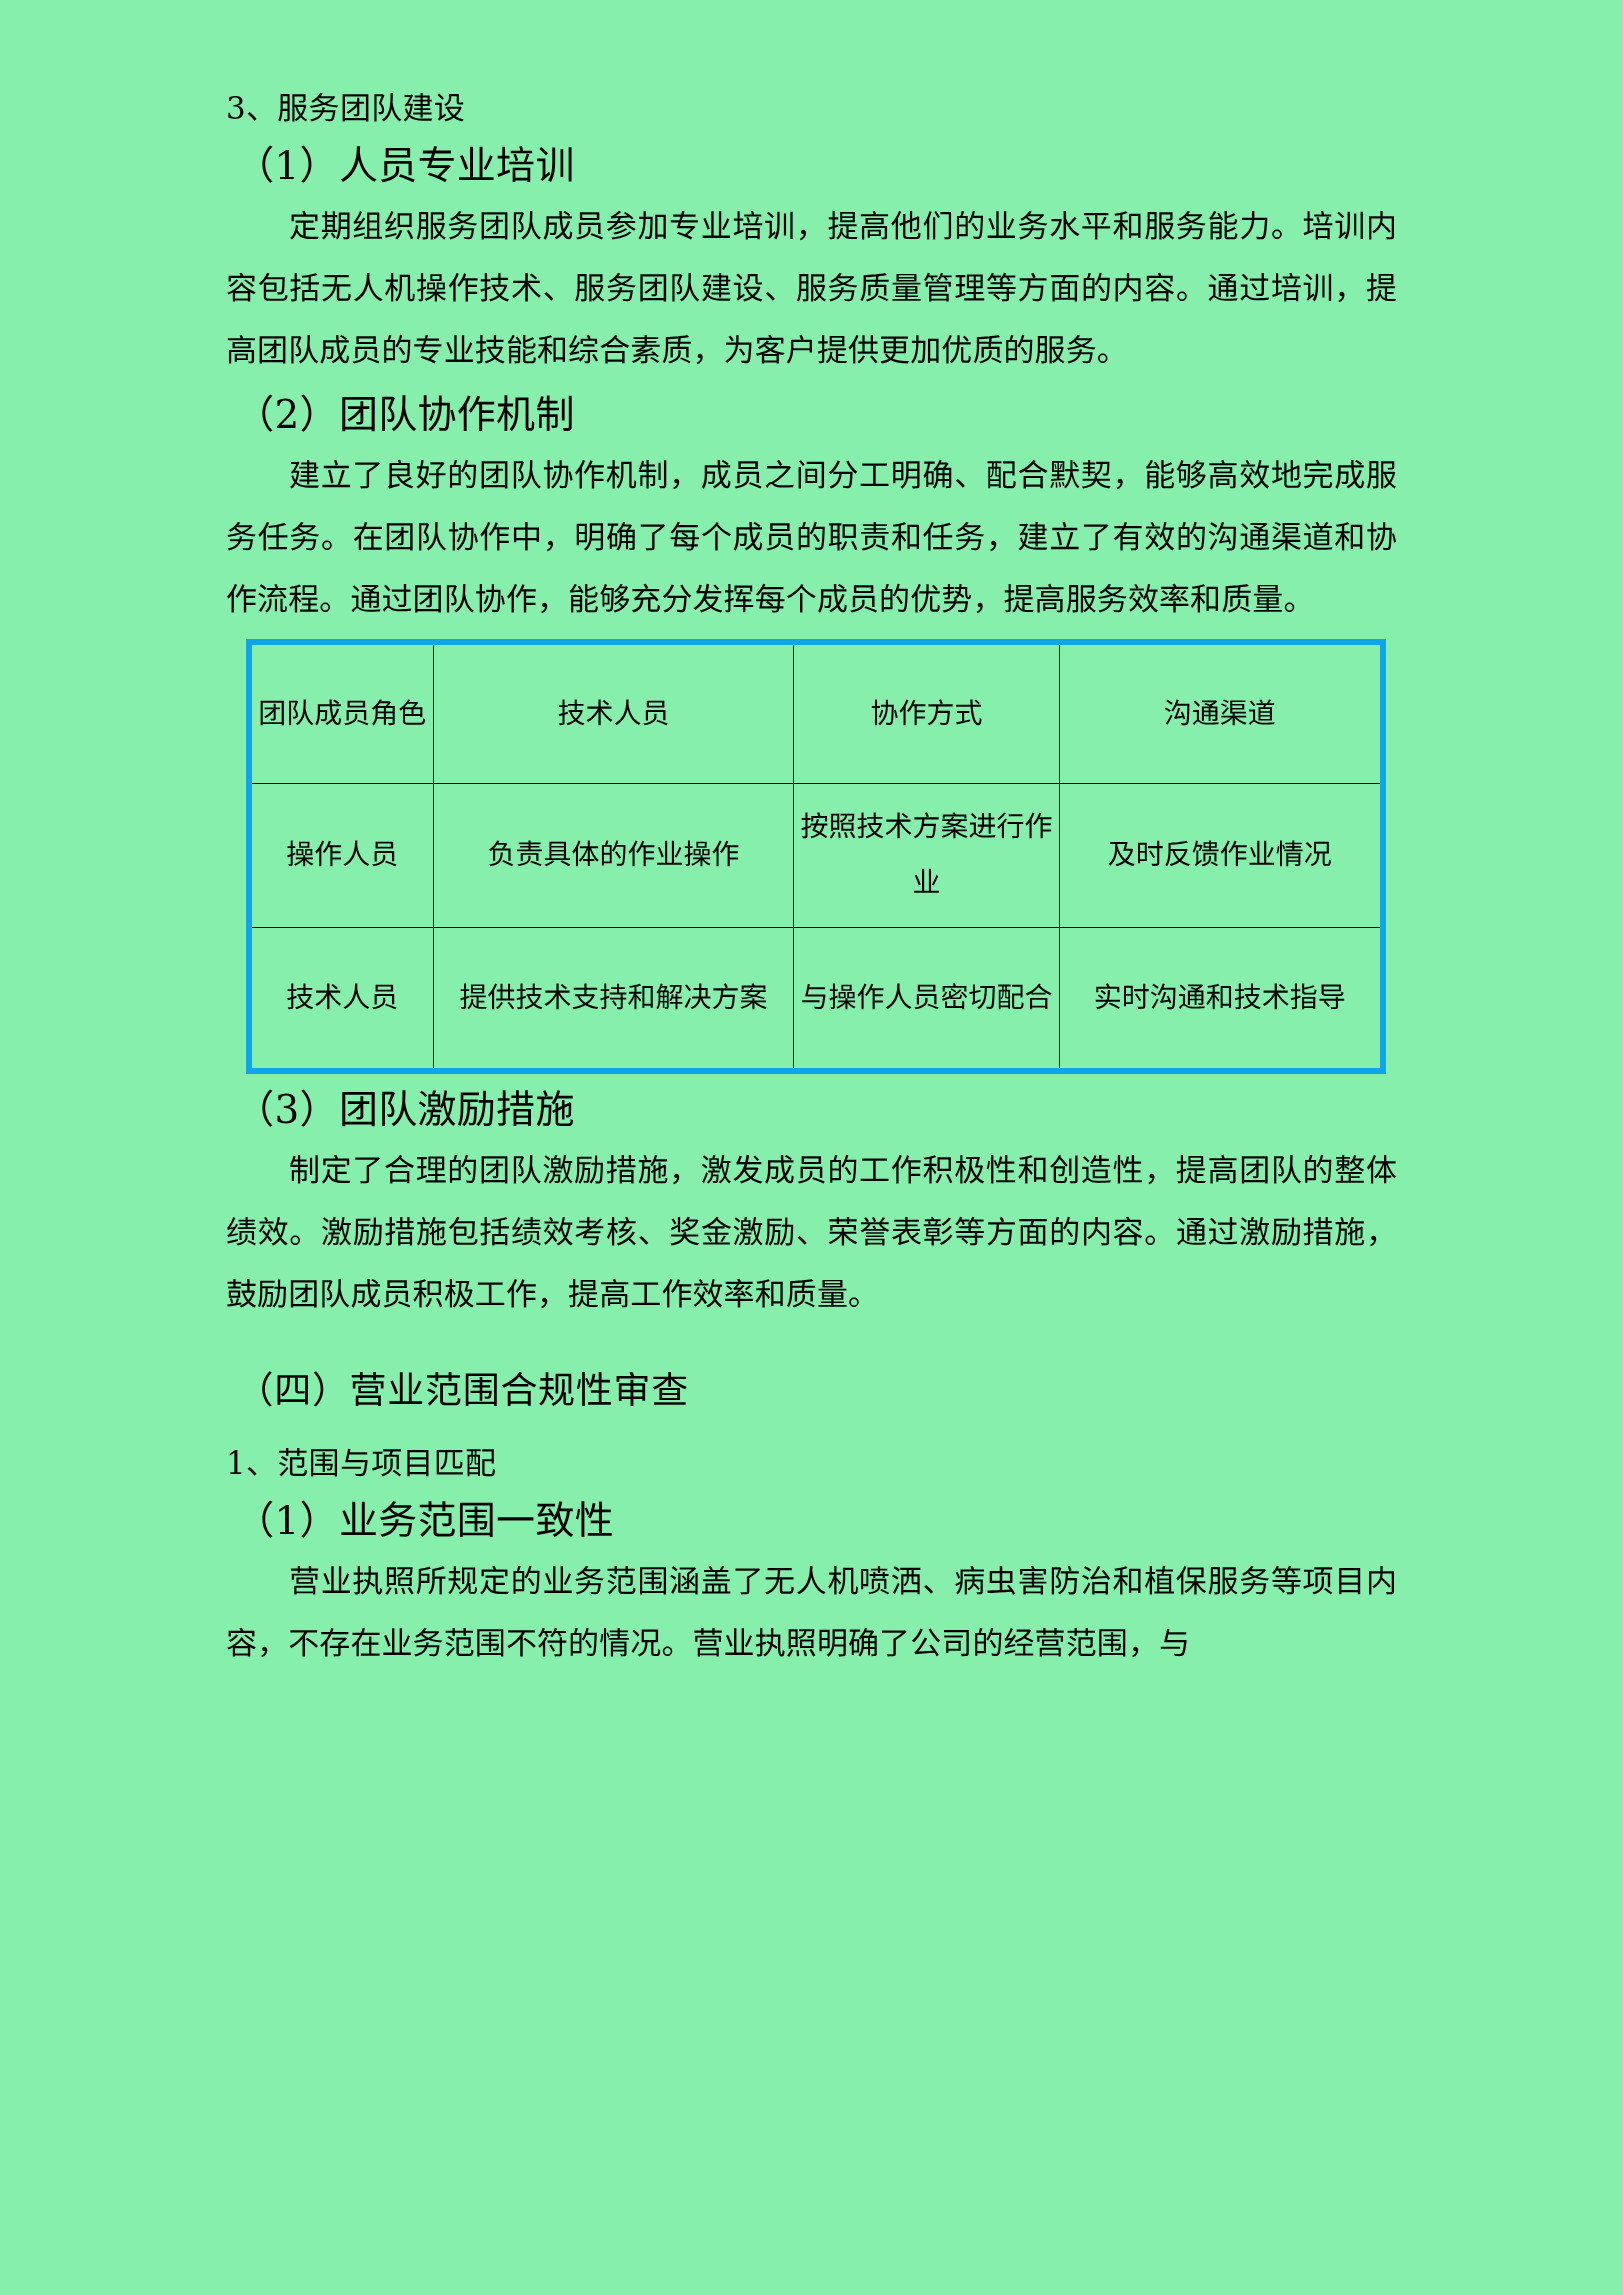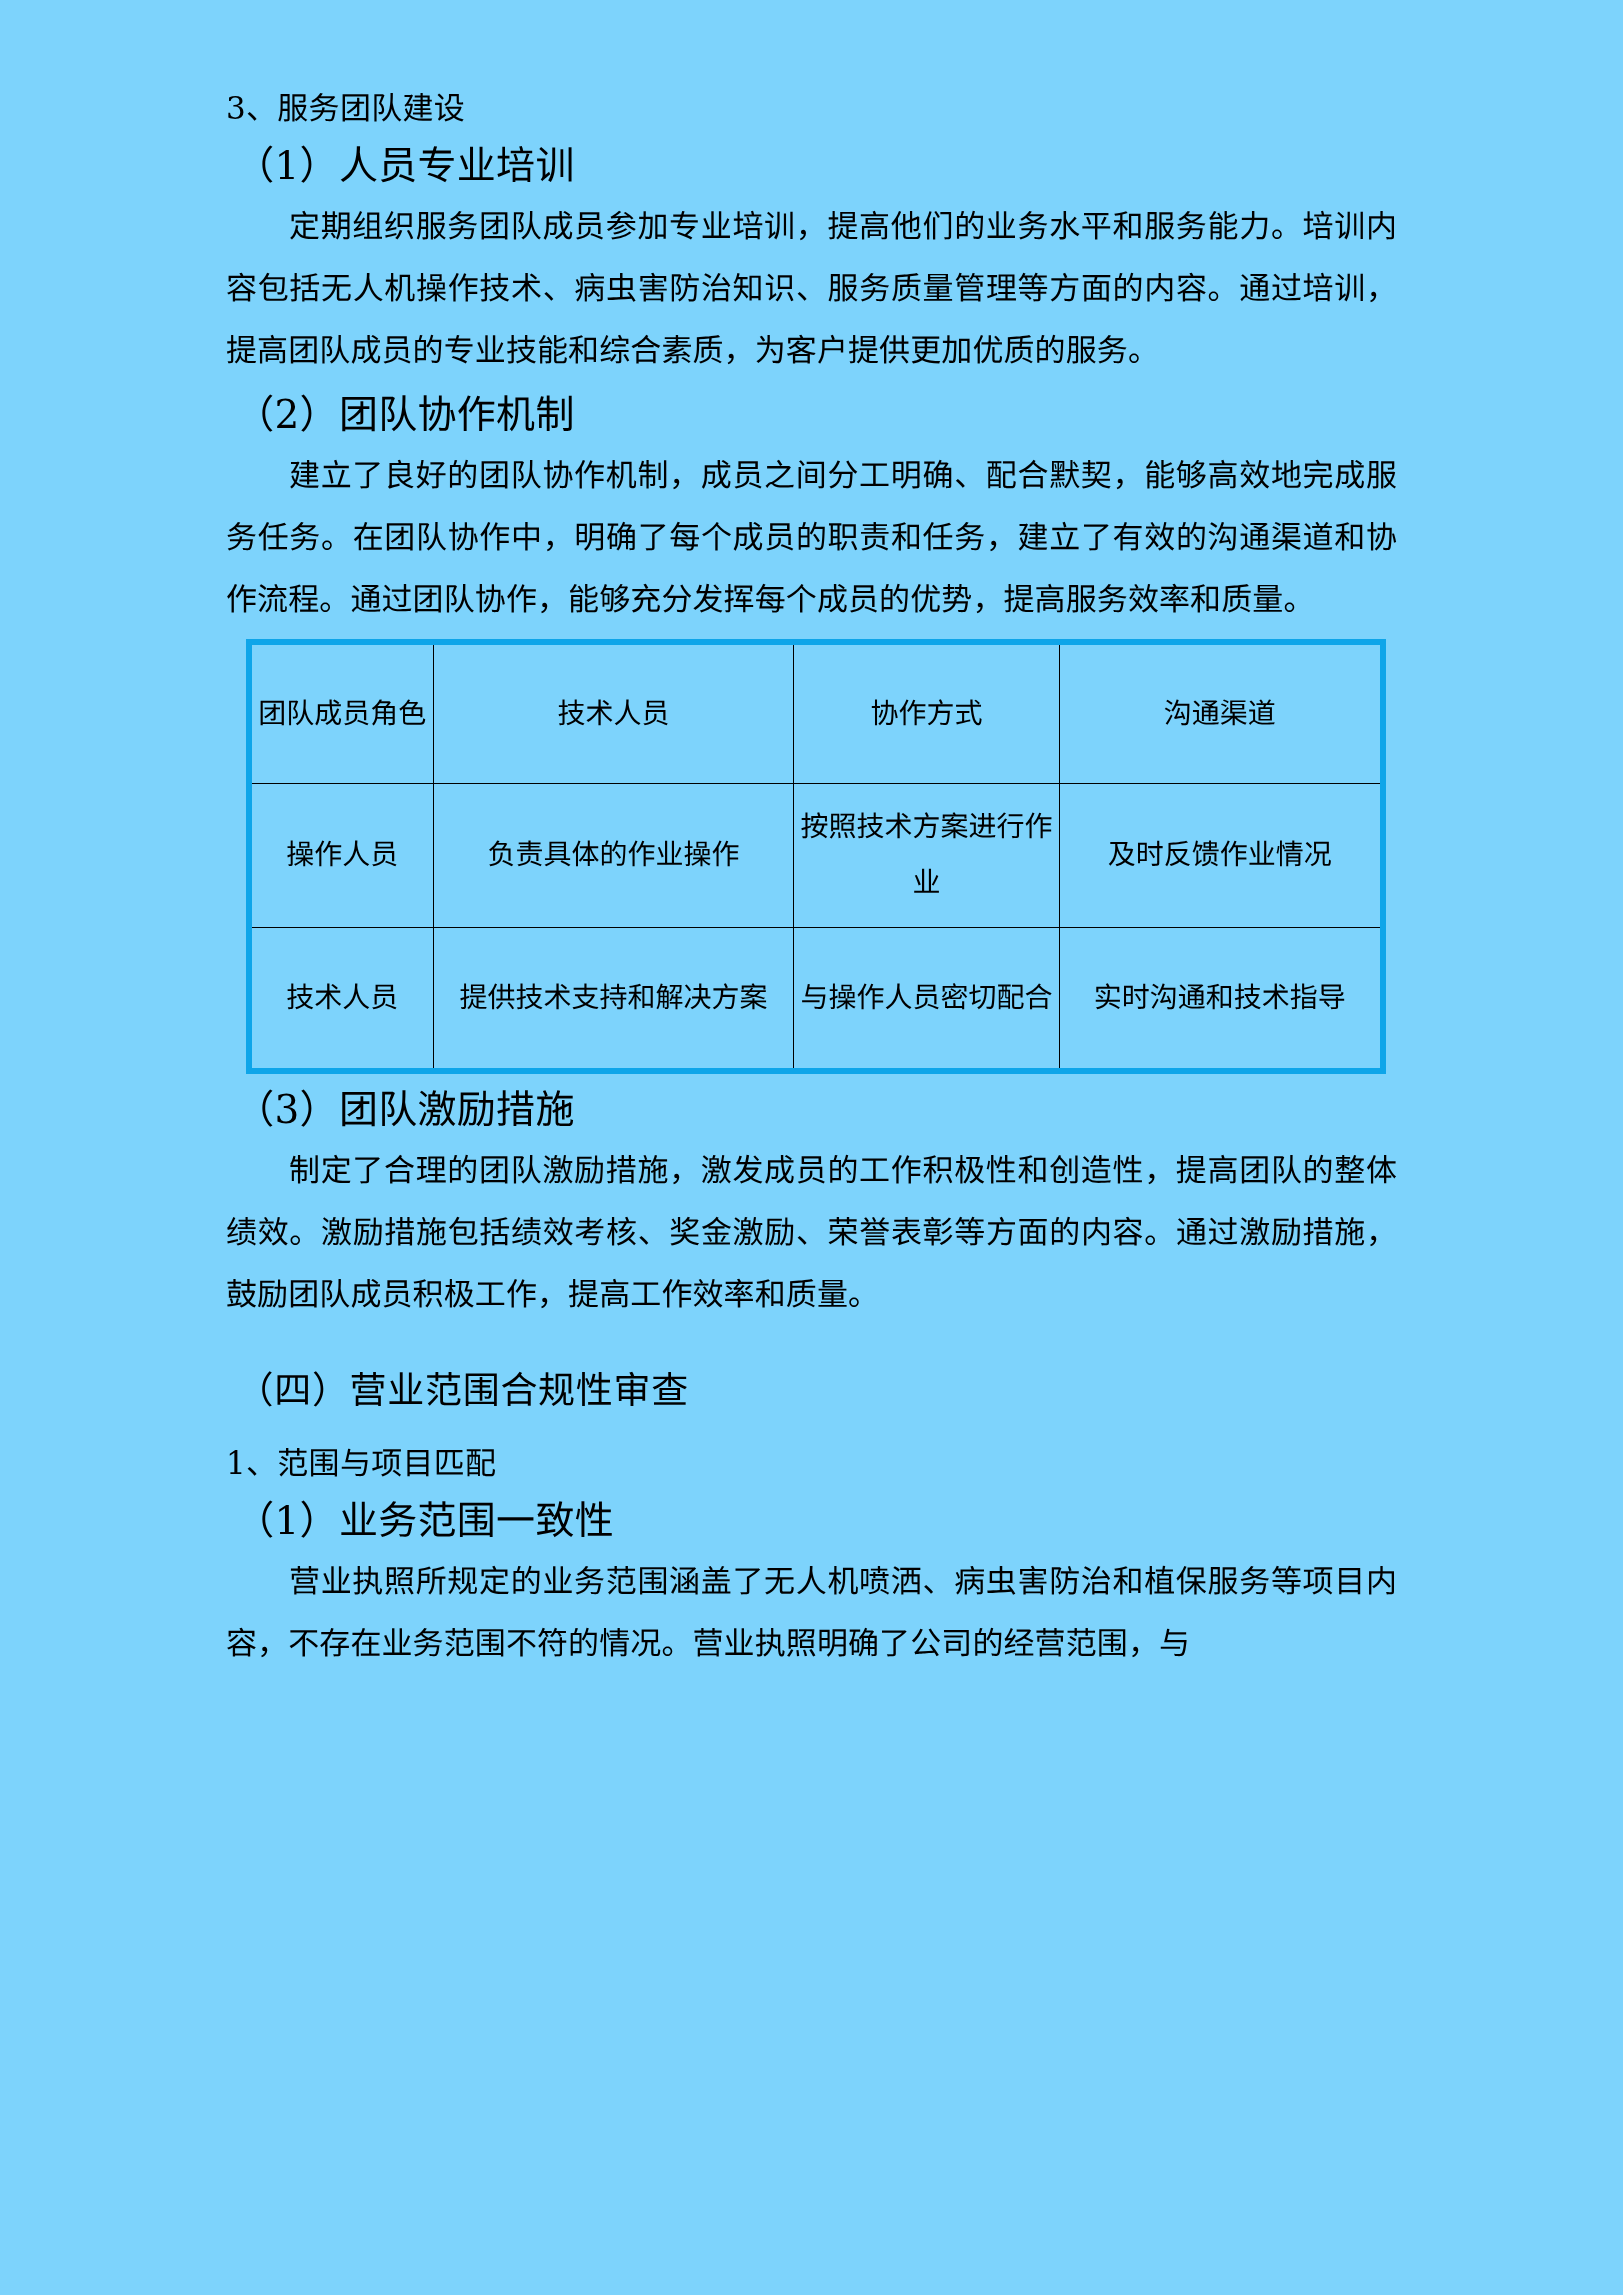--- a/index.html
+++ b/index.html
@@ -14,21 +14,21 @@
     font-family: "DejaVu Serif", "Liberation Serif", serif;
     color: #000000;
     -webkit-font-smoothing: none;
   }
   .page {
     position: relative;
     width: 1623px;
     height: 2295px;
     box-sizing: border-box;
     padding: 79px 226px 0 226px;
-    background: #7dd3fc;
+    background: #86efac;
   }
   .doc-body {
     width: 1171px;
     margin: 0 auto;
   }
 
   
   .h-num {
     font-size: 31px;
     line-height: 58px;
@@ -91,21 +91,21 @@
 </style>
 </head>
 <body>
 
 <div class="page">
   <div class="doc-body">
 
     <div class="h-num">3、服务团队建设</div>
 
     <div class="h-sub">（1）人员专业培训</div>
-    <p class="para">定期组织服务团队成员参加专业培训，提高他们的业务水平和服务能力。培训内容包括无人机操作技术、病虫害防治知识、服务质量管理等方面的内容。通过培训，提高团队成员的专业技能和综合素质，为客户提供更加优质的服务。</p>
+    <p class="para">定期组织服务团队成员参加专业培训，提高他们的业务水平和服务能力。培训内容包括无人机操作技术、服务团队建设、服务质量管理等方面的内容。通过培训，提高团队成员的专业技能和综合素质，为客户提供更加优质的服务。</p>
 
     <div class="spacer-sm"></div>
 
     <div class="h-sub">（2）团队协作机制</div>
     <p class="para">建立了良好的团队协作机制，成员之间分工明确、配合默契，能够高效地完成服务任务。在团队协作中，明确了每个成员的职责和任务，建立了有效的沟通渠道和协作流程。通过团队协作，能够充分发挥每个成员的优势，提高服务效率和质量。</p>
 
     <div class="tbl-wrap">
       <table class="team-table">
         <colgroup>
           <col class="c1">

